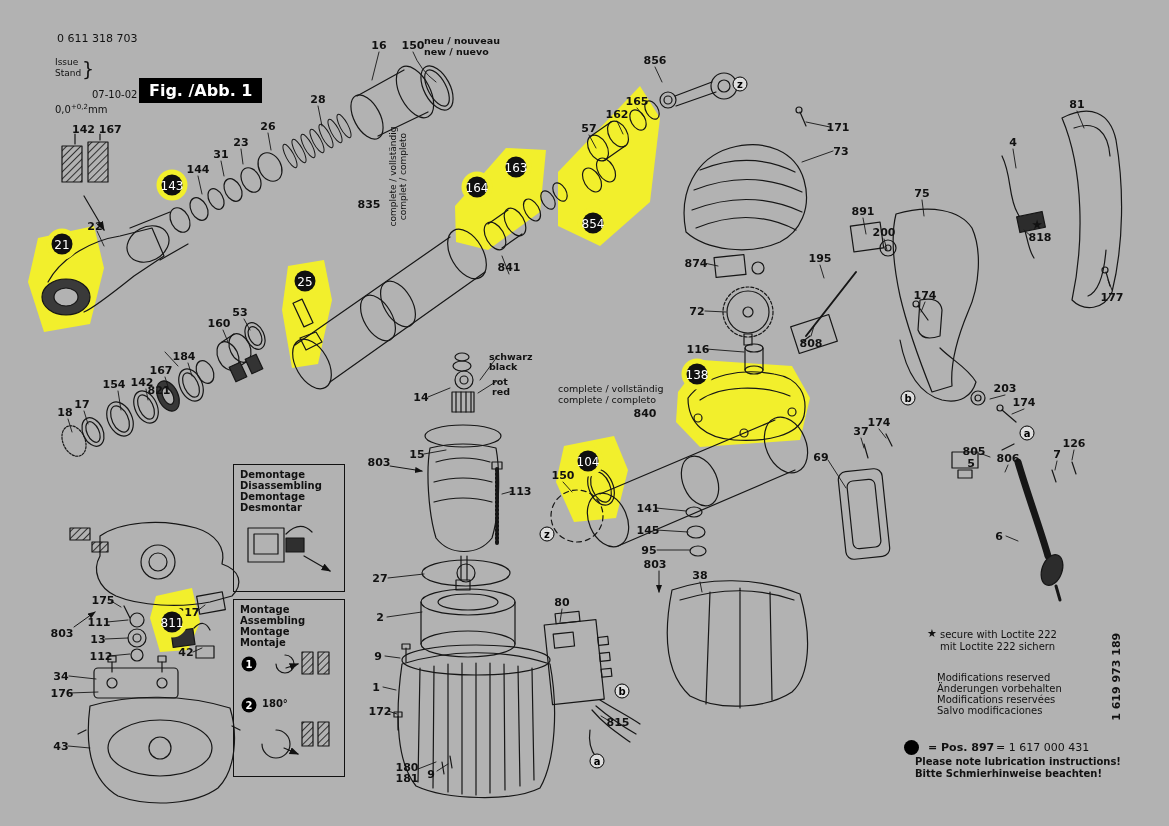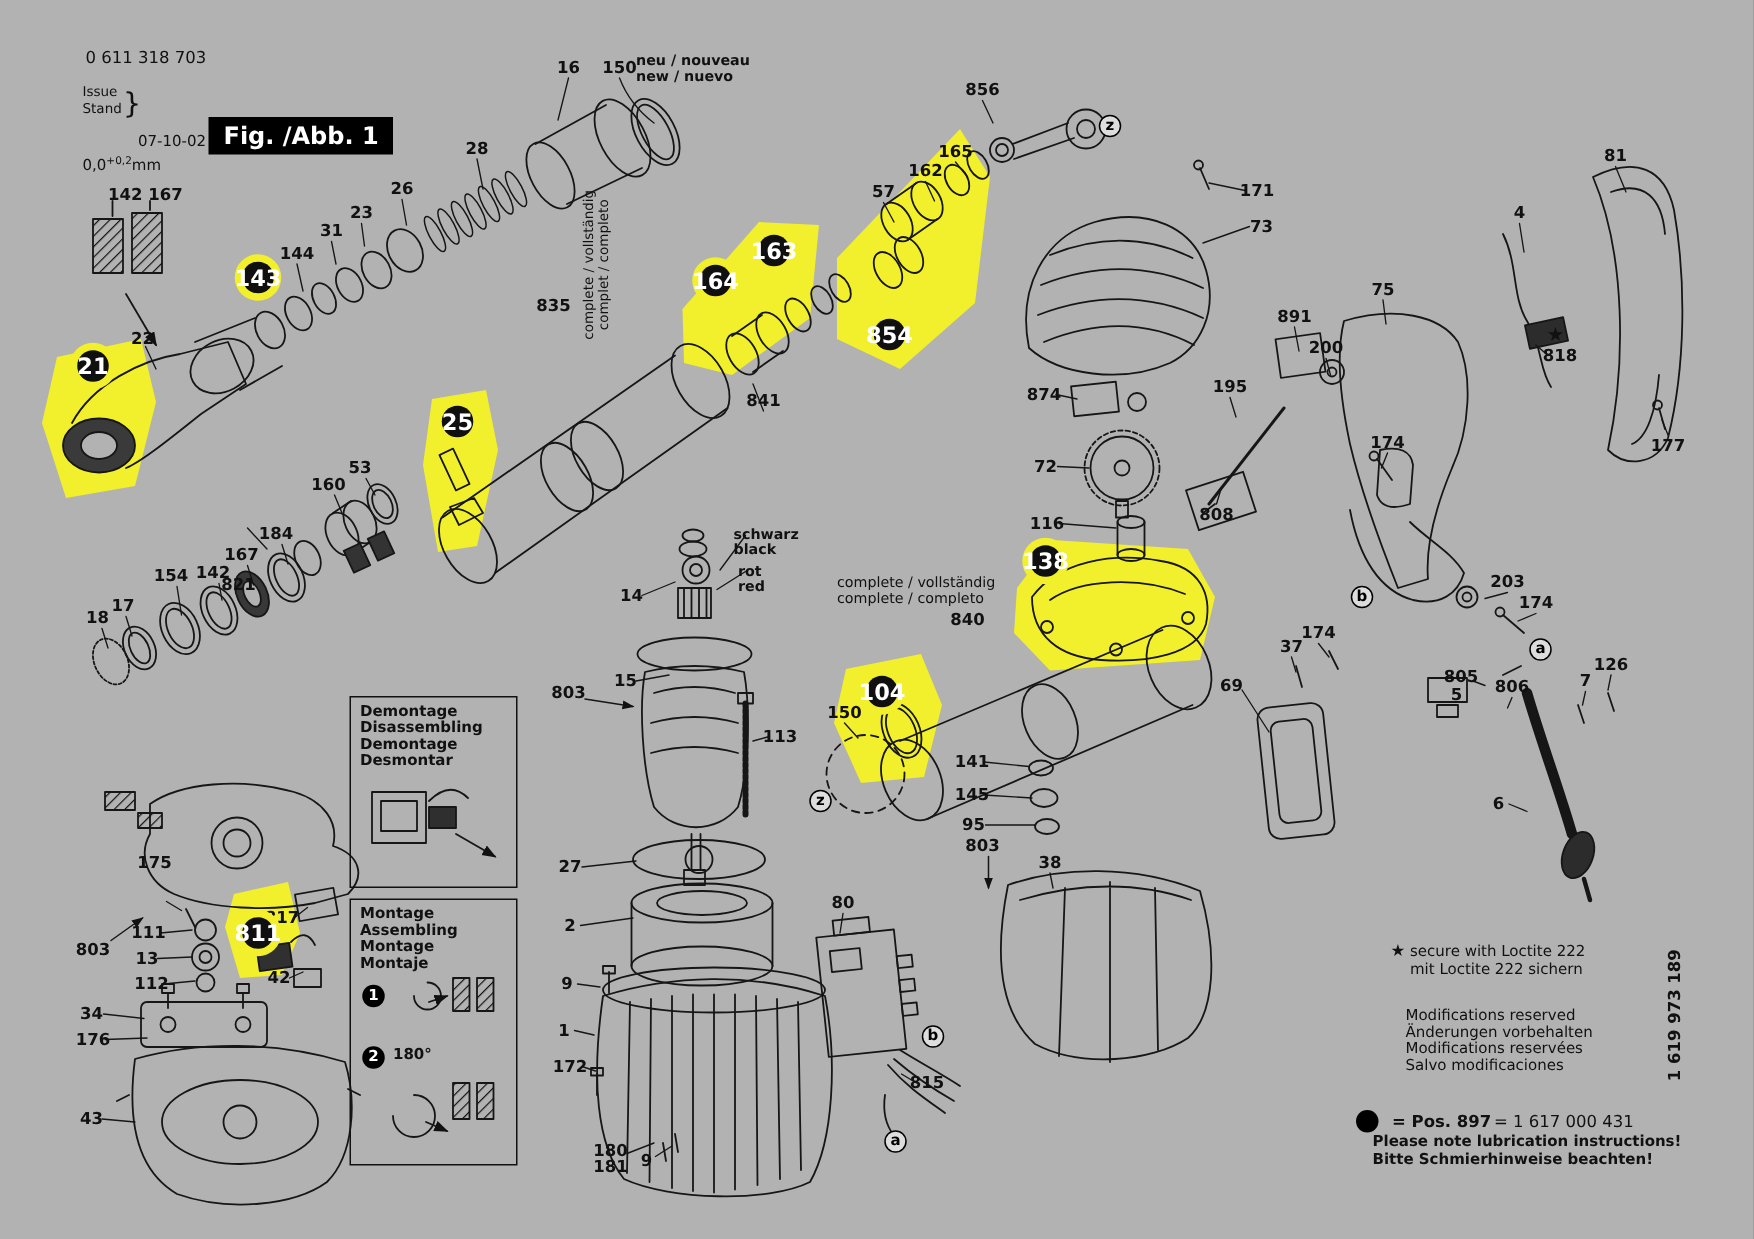--- a/index.html
+++ b/index.html
@@ -8,21 +8,21 @@
             font-family:"DejaVu Sans",sans-serif; color:#111; overflow:hidden; }
   svg.art { position:absolute; left:0; top:0; }
   .t  { position:absolute; white-space:nowrap; line-height:1.06; }
   .f9  { font-size:9.5px; }
   .f10 { font-size:10px; }
   .f11 { font-size:11px; }
   .b   { font-weight:700; }
   .lbl { position:absolute; transform:translate(-50%,-50%); font-size:11px; font-weight:700; white-space:nowrap; }
   .lbl.star { font-size:13px; }
   .badge { position:absolute; transform:translate(-50%,-50%); width:21px; height:21px; border-radius:50%;
-           background:#101010; color:#fff; font-size:15px; font-weight:700;
+           background:#101010; color:#fff; font-size:12px; font-weight:400;
            display:flex; align-items:center; justify-content:center;
            box-shadow:0 0 0 5px var(--hl,#f2ef2c); }
   .letter { position:absolute; transform:translate(-50%,-50%); width:15px; height:15px; border-radius:50%;
             background:#ddd; border:1.5px solid #000; color:#000; font-size:10px; font-weight:700;
             display:flex; align-items:center; justify-content:center; }
   .figbox { position:absolute; left:139px; top:62px; background:var(--inkbox,#000); color:#fff;
             font-size:16px; font-weight:700; padding:3px 10px;margin-top:16px; }
   .panel { position:absolute; border:1.6px solid #111; background:transparent; }
   .stepnum { position:absolute; transform:translate(-50%,-50%); width:15px; height:15px; border-radius:50%;
              background:#000; color:#fff; font-size:10px; font-weight:700;
@@ -443,21 +443,21 @@
       <div class="letter" style="left: 597px; top: 761px;">a</div>
       <div class="lbl" style="left: 645px; top: 413px;">840</div>
       <div class="badge" style="left: 588px; top: 461px;">104</div>
       <div class="lbl" style="left: 563px; top: 475px;">150</div>
       <div class="letter" style="left: 547px; top: 534px;">z</div>
       <div class="lbl" style="left: 648px; top: 508px;">141</div>
       <div class="lbl" style="left: 648px; top: 530px;">145</div>
       <div class="lbl" style="left: 649px; top: 550px;">95</div>
       <div class="lbl" style="left: 655px; top: 564px;">803</div>
       <div class="lbl" style="left: 700px; top: 575px;">38</div>
-      <div class="lbl" style="left: 103px; top: 575px;">175</div>
+      <div class="lbl" style="left: 103px; top: 600px;">175</div>
       <div class="lbl" style="left: 62px; top: 633px;">803</div>
       <div class="lbl" style="left: 99px; top: 622px;">111</div>
       <div class="lbl" style="left: 98px; top: 639px;">13</div>
       <div class="lbl" style="left: 101px; top: 656px;">112</div>
       <div class="lbl" style="left: 61px; top: 676px;">34</div>
       <div class="lbl" style="left: 62px; top: 693px;">176</div>
       <div class="lbl" style="left: 61px; top: 746px;">43</div>
       <div class="lbl" style="left: 188px; top: 612px;">817</div>
       <div class="badge" style="left: 172px; top: 622px;">811</div>
       <div class="lbl" style="left: 186px; top: 652px;">42</div>

